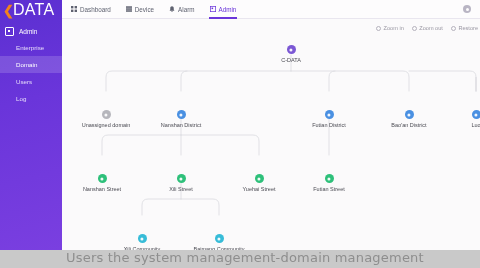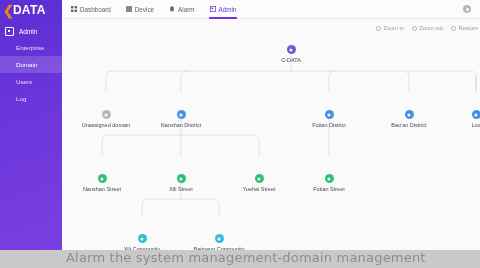--- a/index.html
+++ b/index.html
@@ -43,22 +43,22 @@
   .logo-chev {
     color: #f0821e;
     font-size: 13px;
     font-weight: bold;
     line-height: 1;
     margin-right: 0px;
     letter-spacing: -1px;
   }
   .logo-text {
     color: #ffffff;
-    font-size: 12px;
-    font-weight: bold;
+    font-size: 16px;
+    font-weight: normal;
     letter-spacing: 0.3px;
     line-height: 1;
   }
 
   .nav-head {
     display: flex;
     align-items: center;
     height: 15px;
     padding-left: 5px;
     margin-top: 4px;
@@ -416,16 +416,16 @@
         <div class="node-label">Xili Community</div>
       </div>
       <div class="node" style="left:157px; top:215px;">
         <div class="node-dot" style="background:#37bcd8;"></div>
         <div class="node-label">Baimang Community</div>
       </div>
     </div>
   </div>
 
   <div class="caption-band">
-    <div class="caption-text">Alarm the system management-domain management</div>
+    <div class="caption-text">Users the system management-domain management</div>
   </div>
 
 </div>
 
 </body></html>

